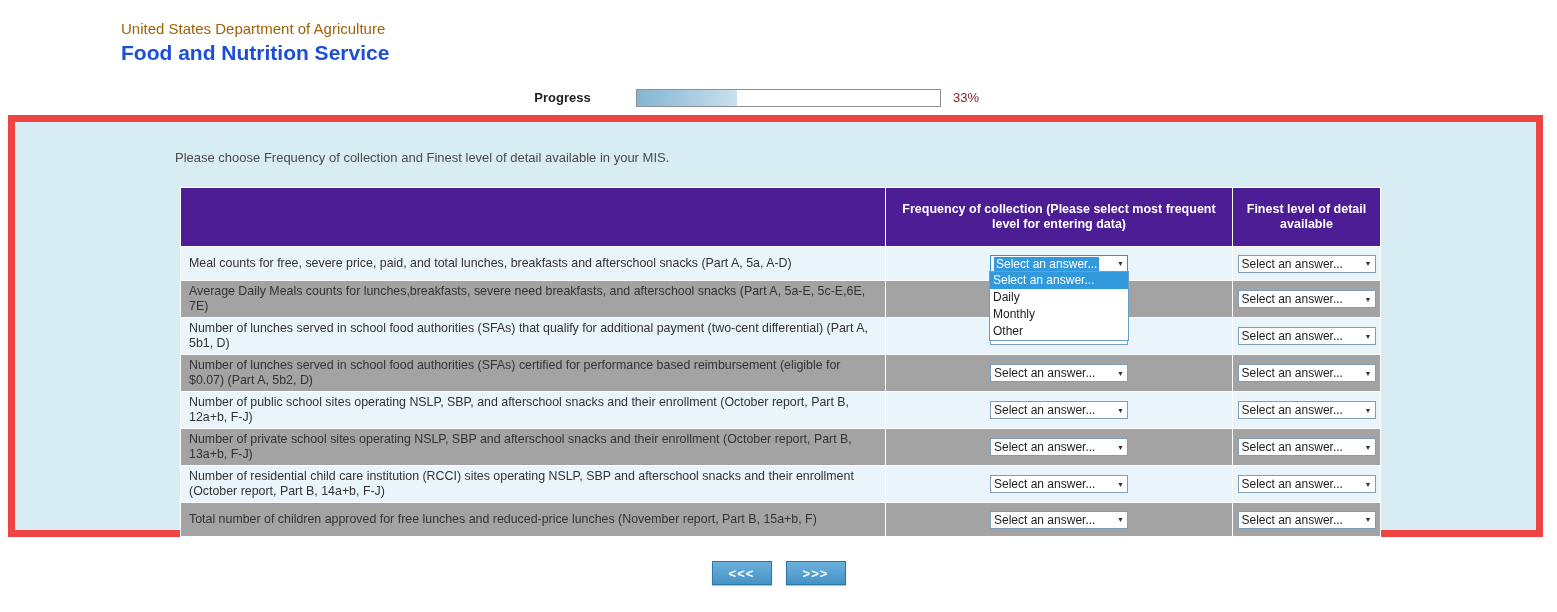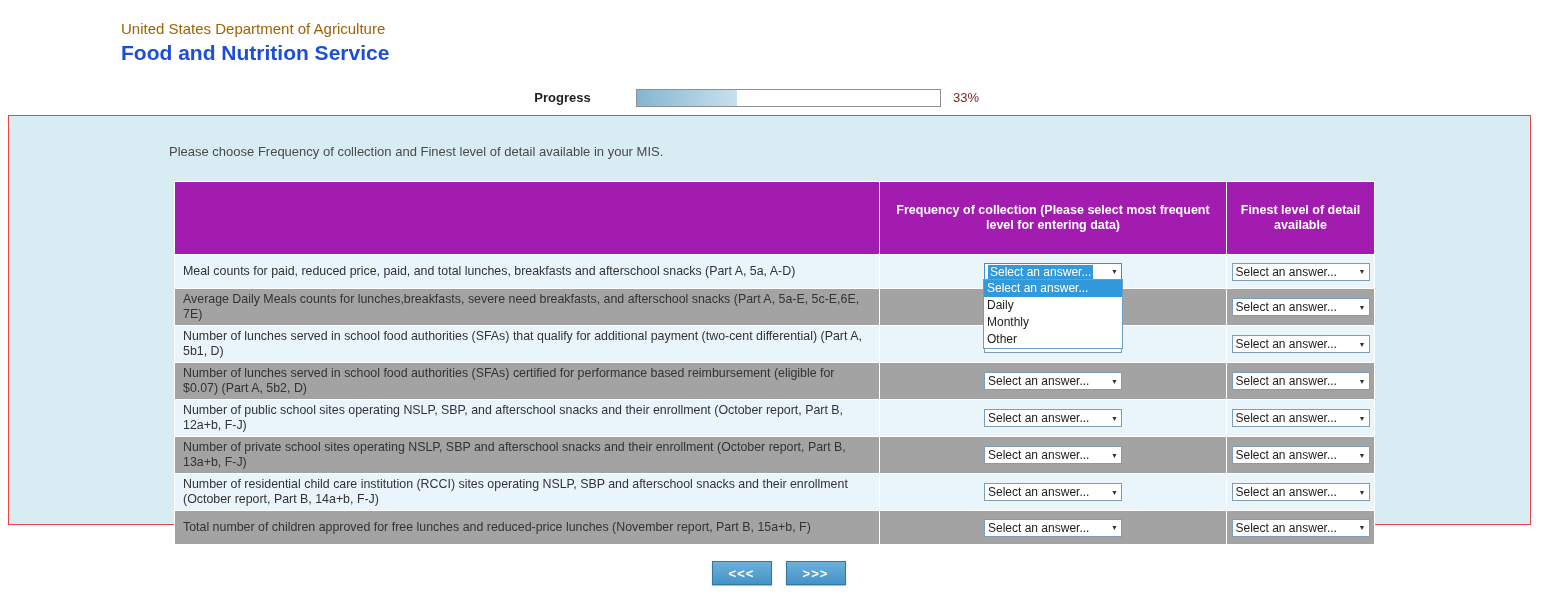--- a/index.html
+++ b/index.html
@@ -13,26 +13,26 @@
   .dept{position:absolute;left:121px;top:20px;font-size:15px;color:#a16207;}
   .agency{position:absolute;left:121px;top:41px;font-size:21px;font-weight:bold;color:#1d4ed8;}
 
   
   .progress-label{position:absolute;left:500px;top:90px;width:125px;text-align:center;font-weight:bold;font-size:13px;color:#222;}
   .progress-track{position:absolute;left:636px;top:89px;width:303px;height:16px;border:1px solid #8f8f8f;background:#fff;}
   .progress-fill{height:100%;width:0;background:linear-gradient(to right,#84b5d2,#c9e0ee);}
   .progress-value{position:absolute;left:953px;top:90px;font-size:13px;color:#7f1d1d;}
 
   
-  .panel{position:absolute;left:8px;top:115px;width:1521px;height:408px;background:#d8ecf4;border:1px solid #ef4444;}
+  .panel{position:absolute;left:8px;top:115px;width:1521px;height:408px;background:#d8ecf4;border:7px solid #ef4444;}
   .instruction{position:absolute;left:160px;top:28px;font-size:13px;color:#4a4a4a;}
 
   table.grid{position:absolute;left:165px;top:65px;width:1200px;border-collapse:collapse;table-layout:fixed;}
   table.grid th,table.grid td{border:1px solid #ffffff;}
-  table.grid th{background:#a21caf;color:#fff;font-size:12.5px;font-weight:bold;text-align:center;vertical-align:middle;height:36px;padding:18px 8px;line-height:15px;}
+  table.grid th{background:#4c1d95;color:#fff;font-size:12.5px;font-weight:bold;text-align:center;vertical-align:middle;height:36px;padding:11px 8px;line-height:15px;}
   table.grid td{vertical-align:middle;}
   td.cell-label{padding:3px 8px;font-size:12.4px;color:#333;line-height:15px;height:27px;}
   tr.alt{background:#e9f4fb;}
   tr.plain{background:#a3a3a3;}
   td.cell-sel{position:relative;height:27px;}
 
   .select{width:138px;height:18px;background:#fff;border:1px solid #7f9db9;margin:0 auto;display:flex;align-items:center;justify-content:space-between;font-size:12px;color:#222;box-sizing:border-box;padding-left:3px;cursor:pointer;}
   .select .sel-text{white-space:nowrap;overflow:hidden;}
   .select .sel-arrow{font-size:7px;color:#333;padding:0 3px;flex:0 0 auto;}
   .select.focused{border-color:#3c8fc7;}
@@ -72,21 +72,21 @@
       <thead>
         <tr>
           <th></th>
           <th>Frequency of collection (Please select most frequent level for entering data)</th>
           <th>Finest level of detail available</th>
         </tr>
       </thead>
       <tbody>
 
         <tr class="alt">
-          <td class="cell-label">Meal counts for paid, reduced price, paid, and total lunches, breakfasts and afterschool snacks (Part A, 5a, A-D)</td>
+          <td class="cell-label">Meal counts for free, severe price, paid, and total lunches, breakfasts and afterschool snacks (Part A, 5a, A-D)</td>
           <td class="cell-sel">
             <div class="select focused">
               <span class="sel-text">Select an answer...</span>
               <span class="sel-arrow">▼</span>
             </div>
             <div class="dropdown-panel">
               <div class="dd-item selected">Select an answer...</div>
               <div class="dd-item">Daily</div>
               <div class="dd-item">Monthly</div>
               <div class="dd-item">Other</div>

